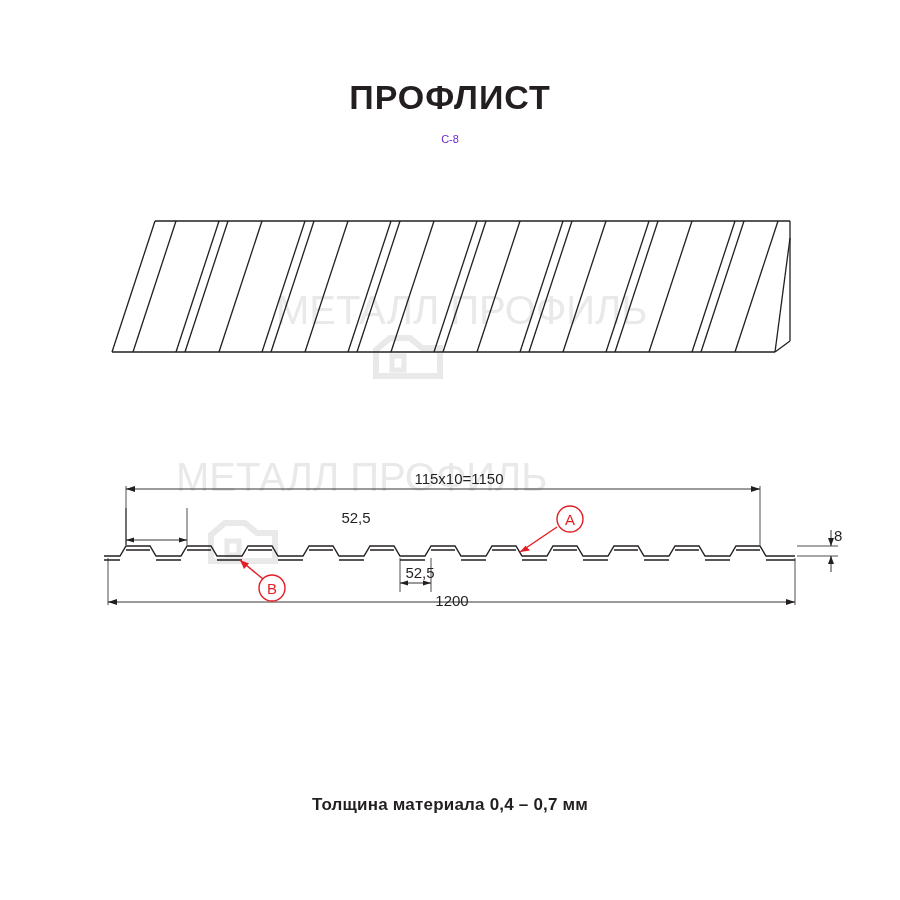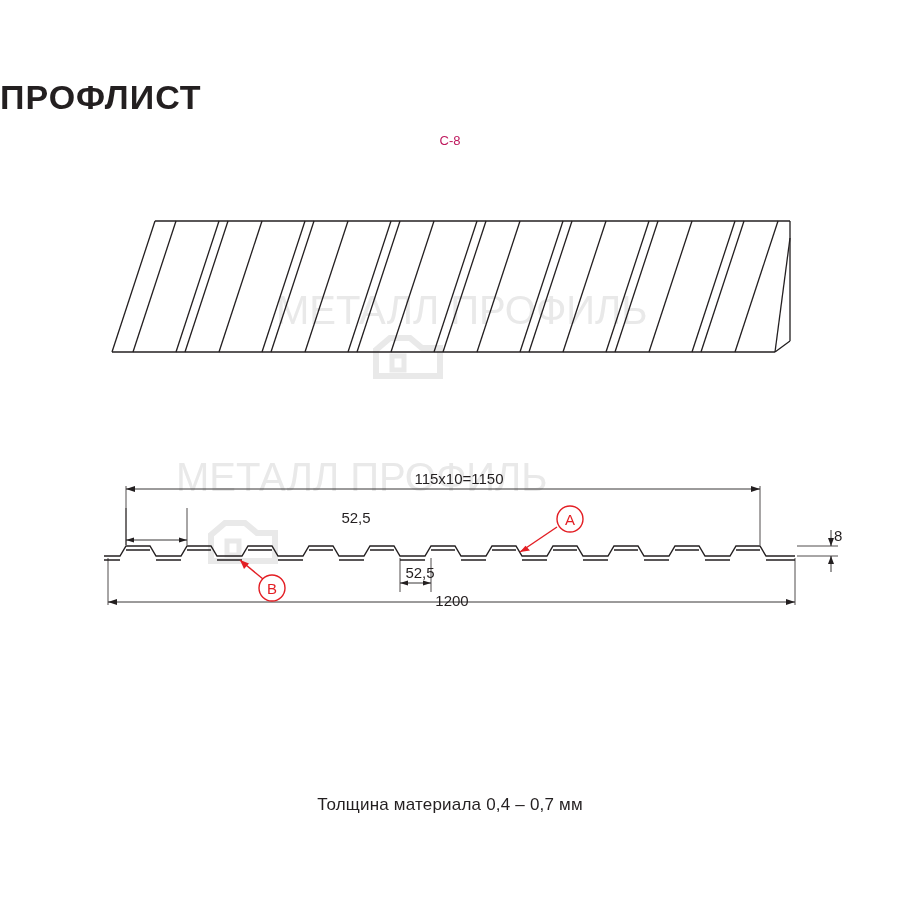--- a/index.html
+++ b/index.html
@@ -18,41 +18,41 @@
   #sheet {
     position: absolute;
     left: 0; top: 0;
     width: 900px;
     height: 900px;
   }
   .title {
     position: absolute;
     left: 0; right: 0;
     top: 78px;
-    text-align: left;
+    text-align: center;
     font-size: 34px;
     font-weight: bold;
     letter-spacing: 1px;
     color: #231f20;
   }
   .subtitle {
     position: absolute;
     left: 0; right: 0;
     top: 133px;
     text-align: center;
-    font-size: 13px;
-    color: #be185d;
+    font-size: 11px;
+    color: #6d28d9;
   }
   .footnote {
     position: absolute;
     left: 0; right: 0;
     top: 795px;
     text-align: center;
     font-size: 17px;
-    font-weight: normal;
+    font-weight: bold;
     color: #231f20;
     letter-spacing: 0.2px;
   }
   .wm {
     position: absolute;
     font-family: "Liberation Sans", sans-serif;
     font-weight: normal;
     color: #e9e9e9;
     white-space: nowrap;
     pointer-events: none;

